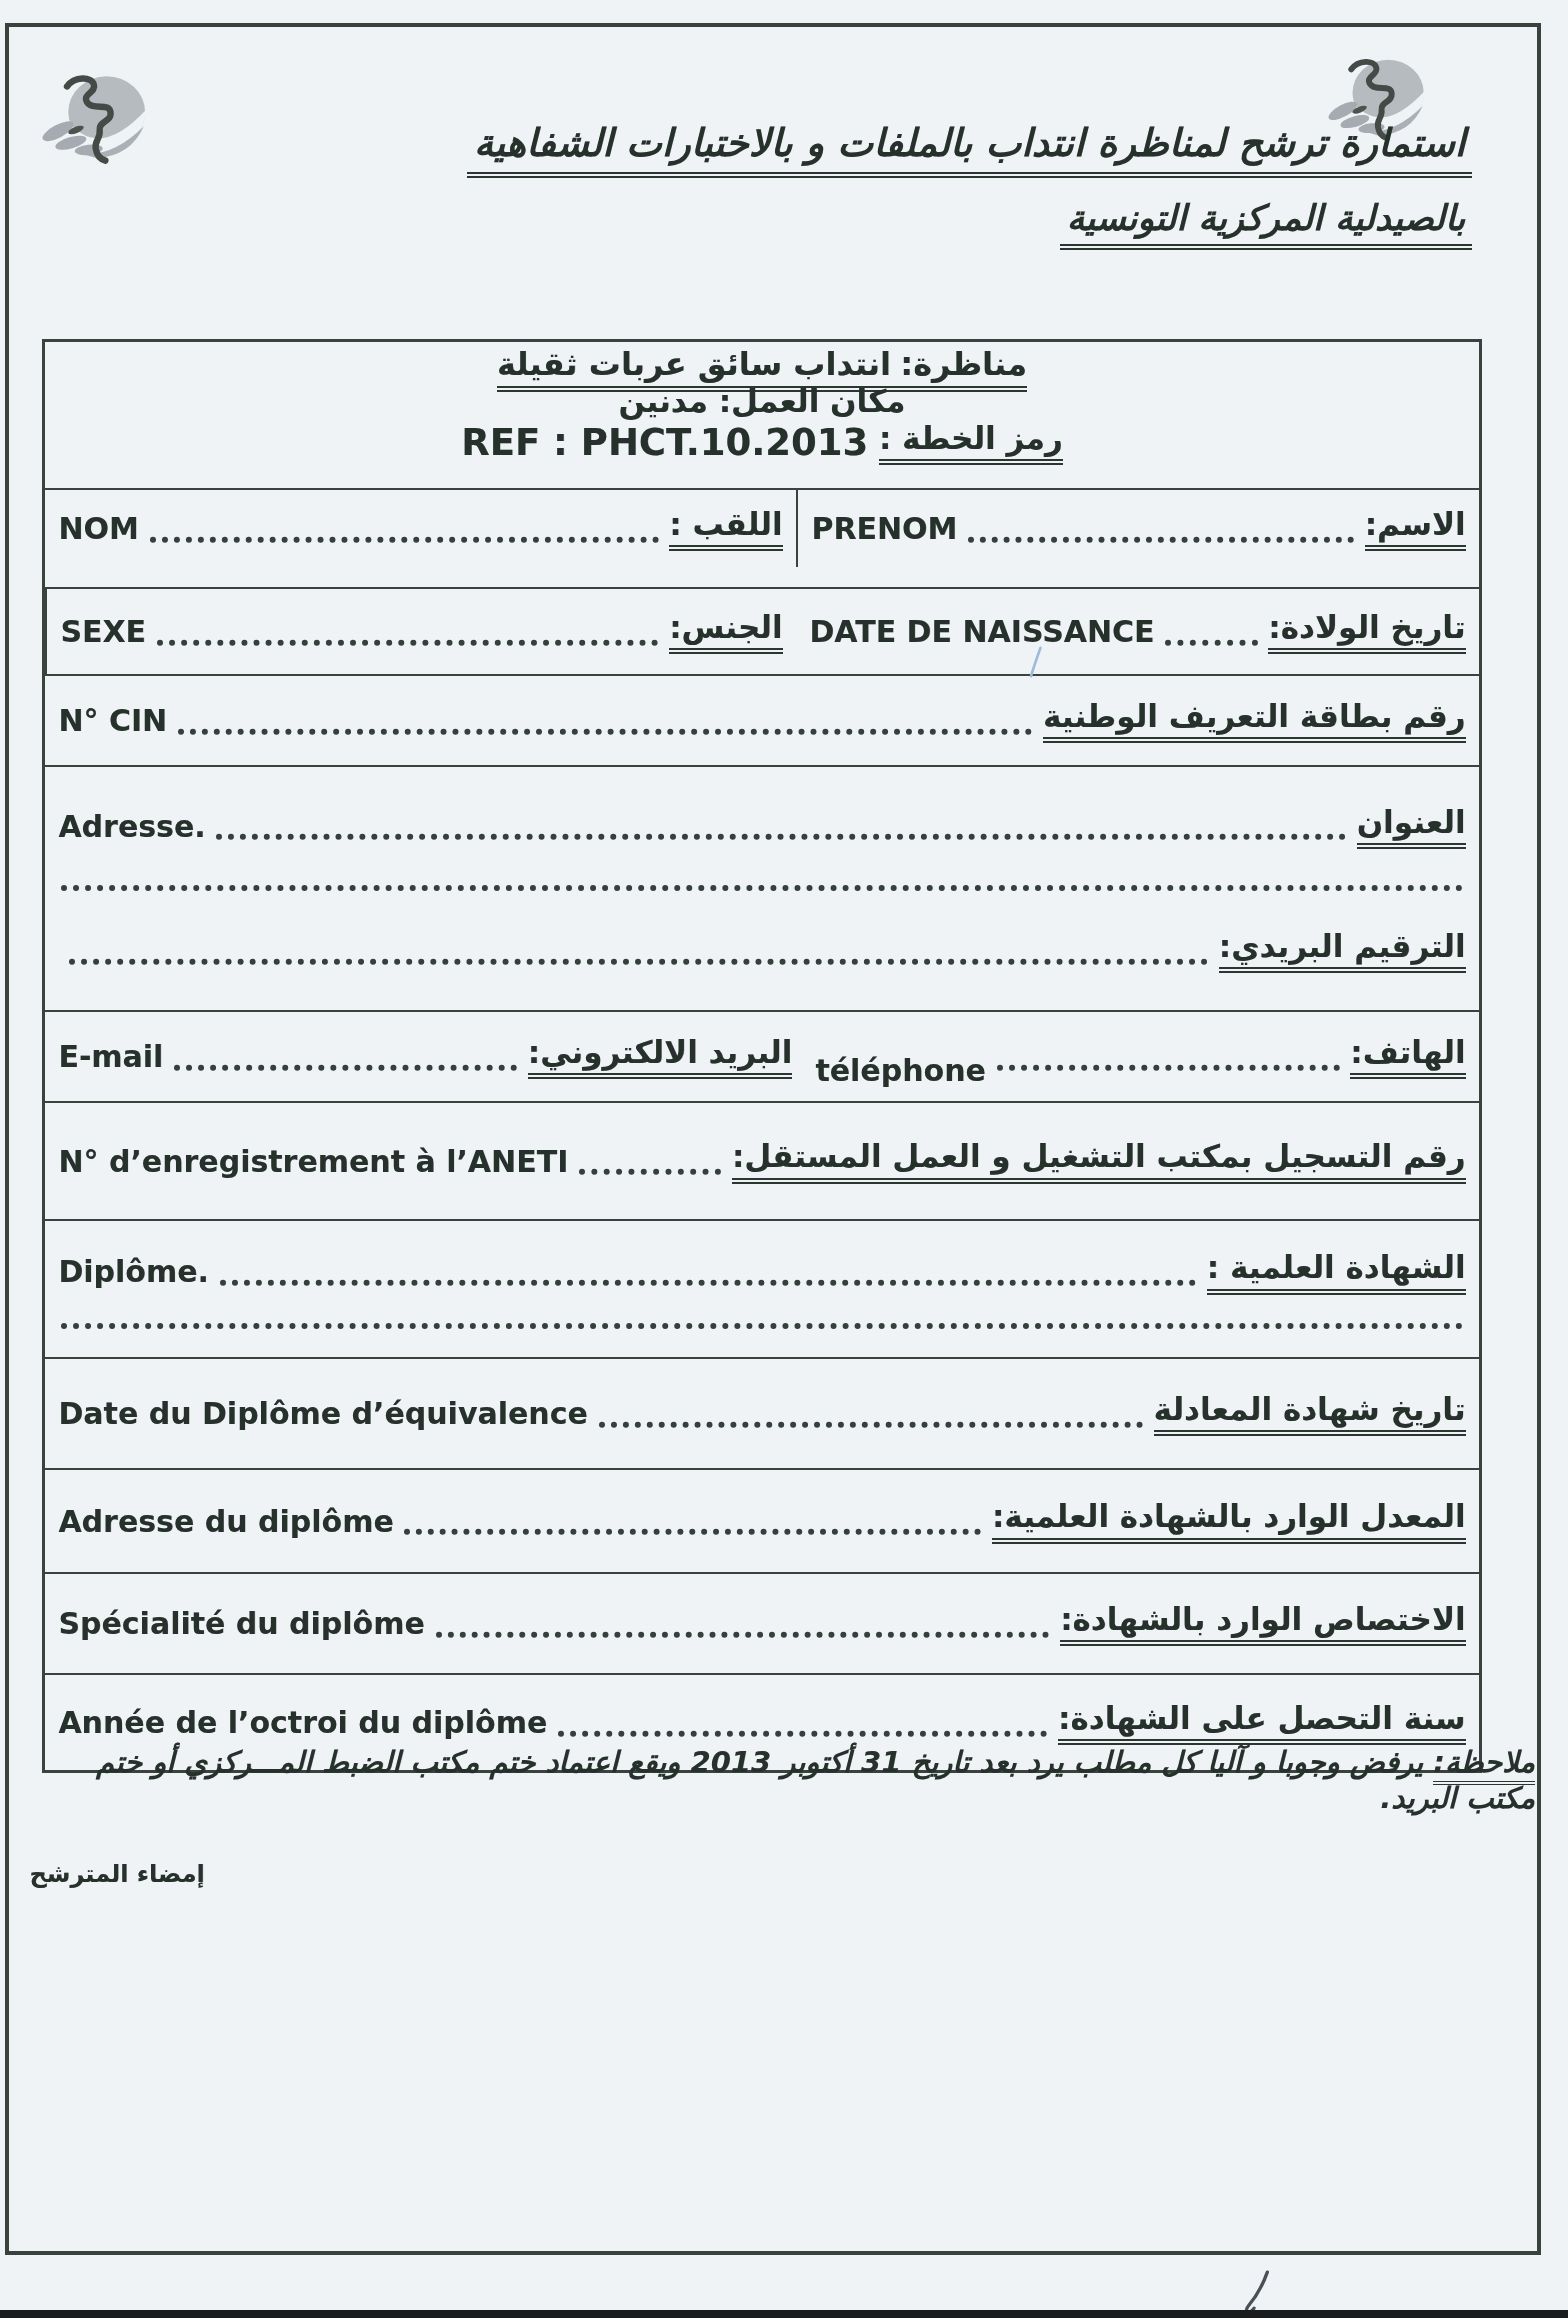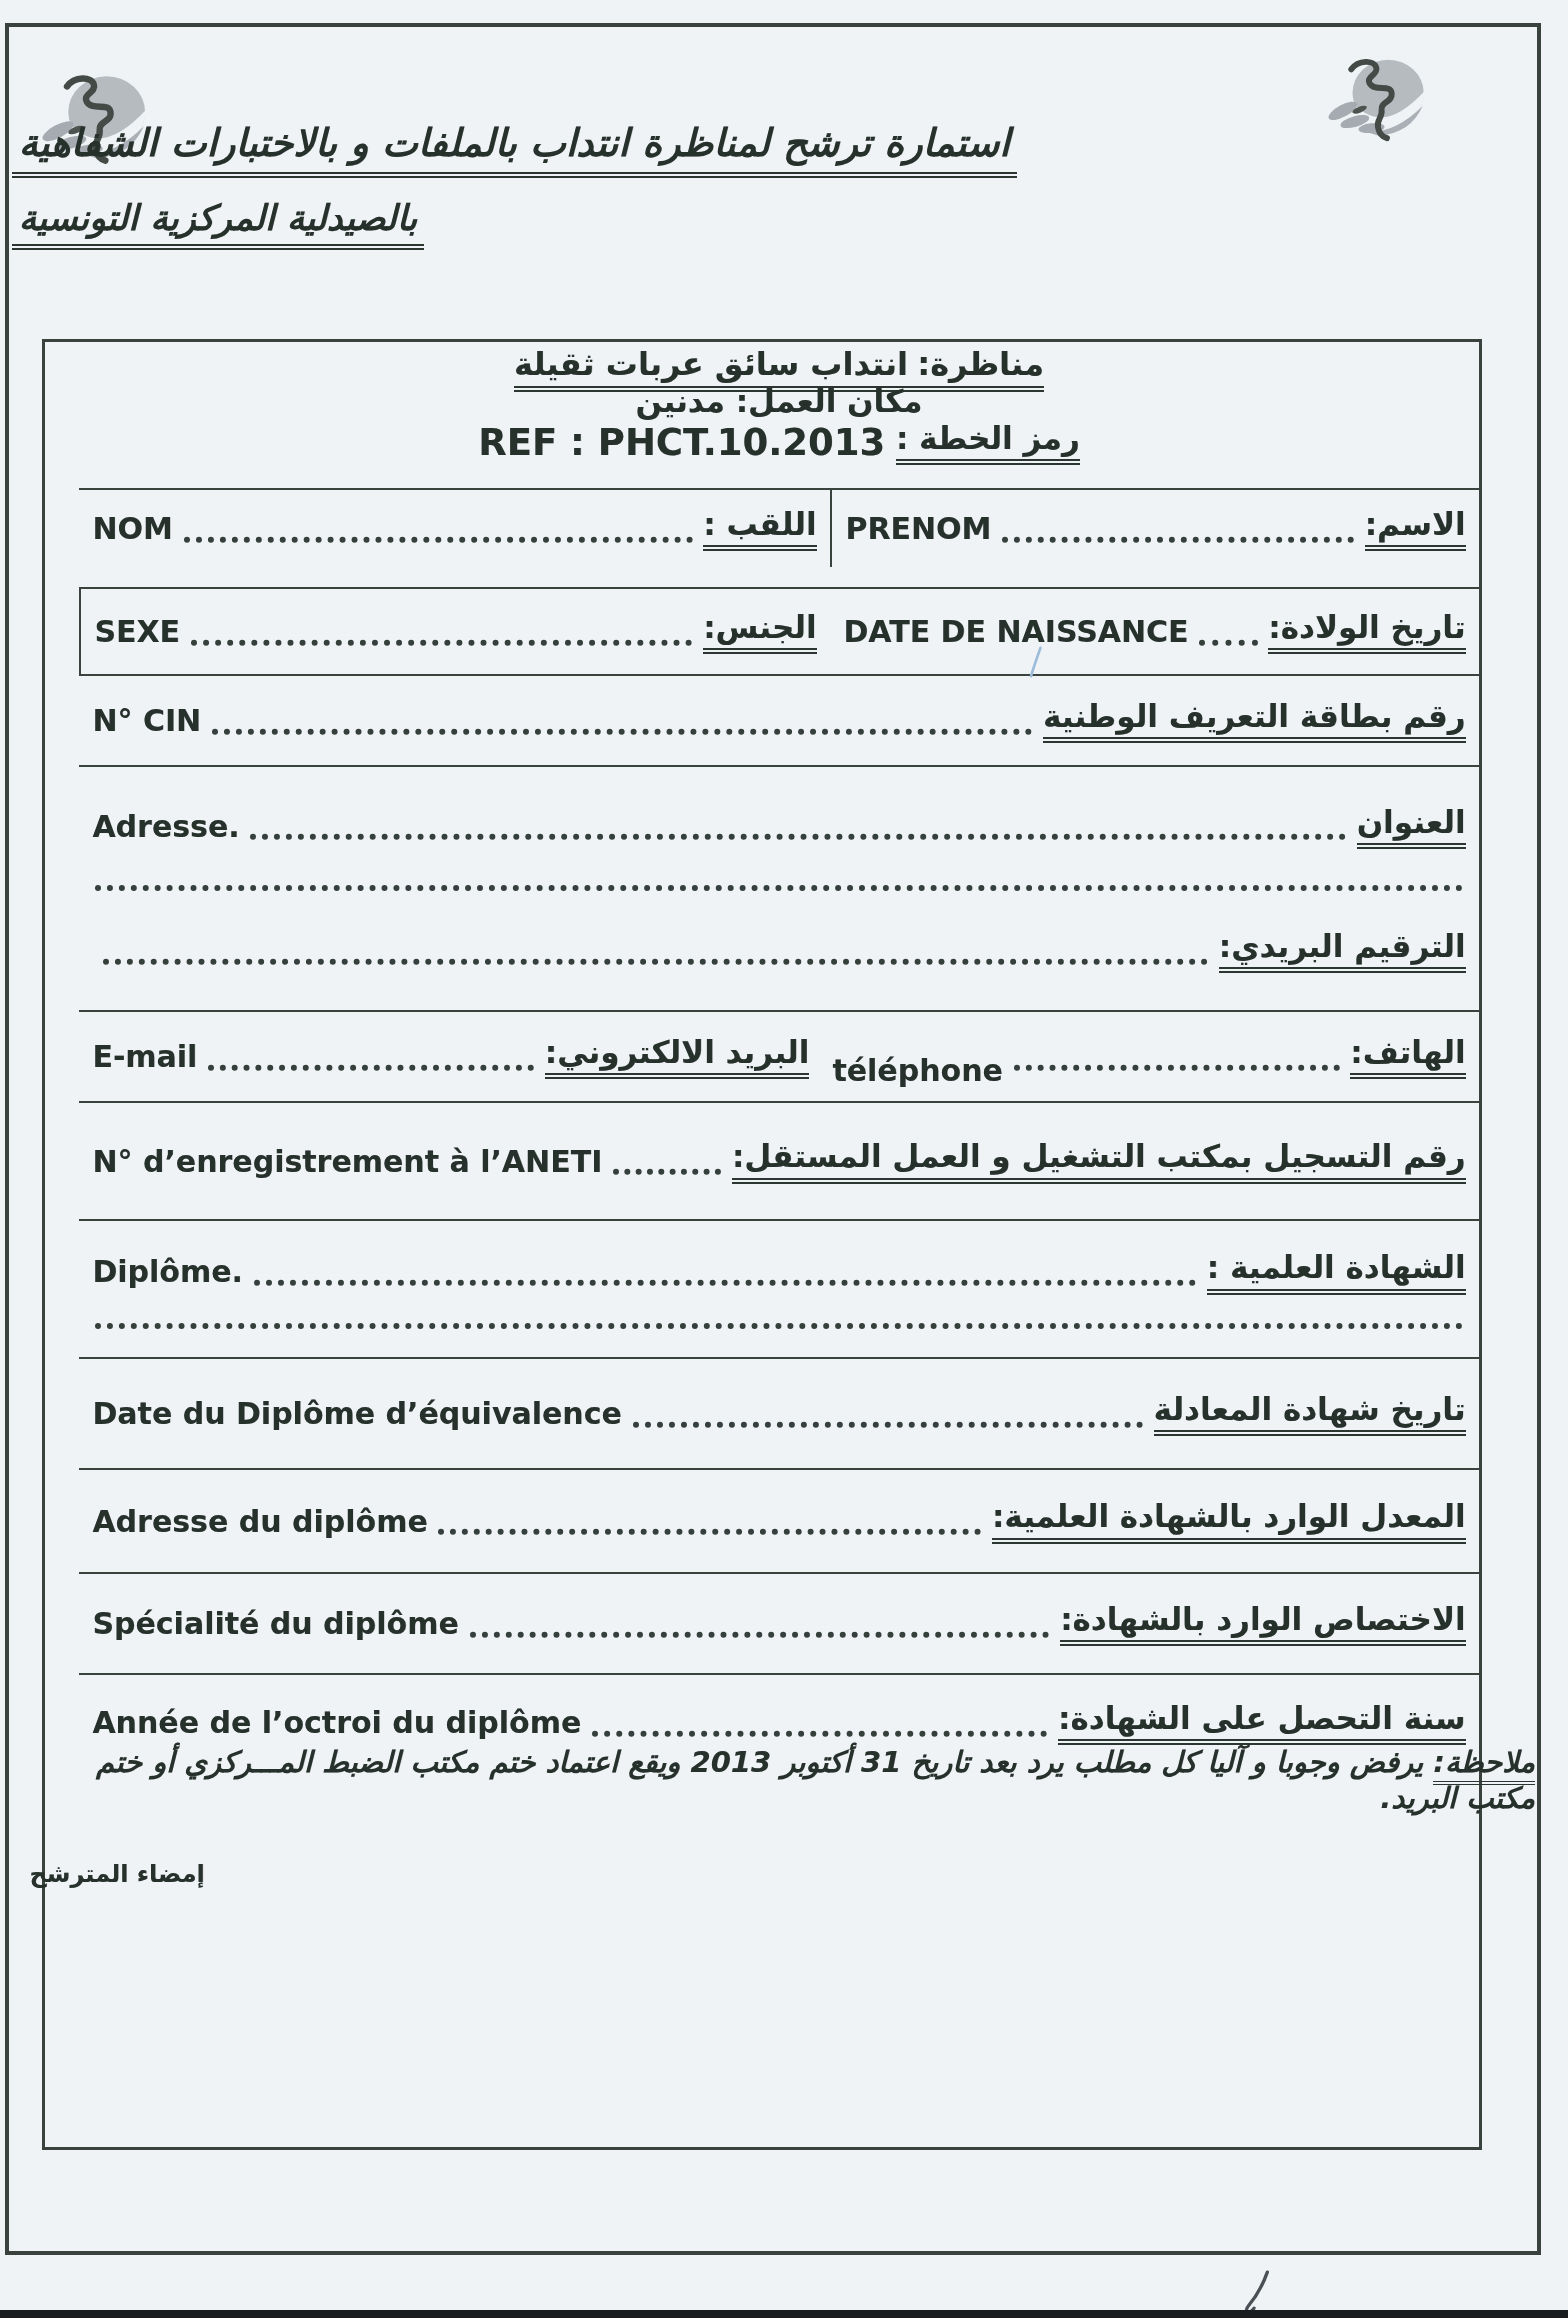--- a/index.html
+++ b/index.html
@@ -16,34 +16,33 @@
   }
   .outer-border{
     position:absolute;left:5.4px;top:23px;width:1536px;height:2232px;
     box-sizing:border-box;border:4.7px solid #39423c;
   }
   .logo{position:absolute;}
   .logo-left{left:35px;top:69px;width:128px;height:113px;}
   .logo-right{left:1315px;top:55px;width:132px;height:101px;}
 
   .doc-title{
-    position:absolute;top:121px;left:12px;width:1472px;
-    text-align:left;font-style:italic;direction:rtl;
+    position:absolute;top:121px;left:0;width:1472px;
+    text-align:right;font-style:italic;direction:rtl;
   }
   .doc-title .t1{font-size:38px;}
   .doc-title .t2{font-size:35px;margin-top:20px;}
   .u2{display:inline-block;border-bottom:6px double #2c3631;padding:0 6.7px 6.7px;}
 
   .form-table{
-    position:absolute;left:42px;top:339px;width:1440px;height:1811px;
+    position:absolute;left:42px;top:339px;width:1440px;height:1434px;
     box-sizing:border-box;border:3.4px solid #39423c;
     display:grid;
     grid-template-rows:126px 99px 107px 91px 245px 91px 118px 138px 111px 104px 101px 97px;
     background:transparent;
-    padding-left:34px;
   }
   .row{box-sizing:border-box;position:relative;min-width:0;}
   .row + .row{border-top:2.7px solid #39423c;}
   .row.two{display:grid;grid-template-columns:751px 1fr;margin-top:20px;}
   .cell{display:flex;align-items:center;padding:0 13.4px;box-sizing:border-box;min-width:0;}
   .cell.r{border-left:2.7px solid #39423c;}
   .row.single{display:flex;align-items:center;padding:0 13.4px;}
   .row.multi{display:flex;flex-direction:column;justify-content:space-evenly;padding:0 13.4px;}
   .fline{display:flex;align-items:center;width:100%;}
 

